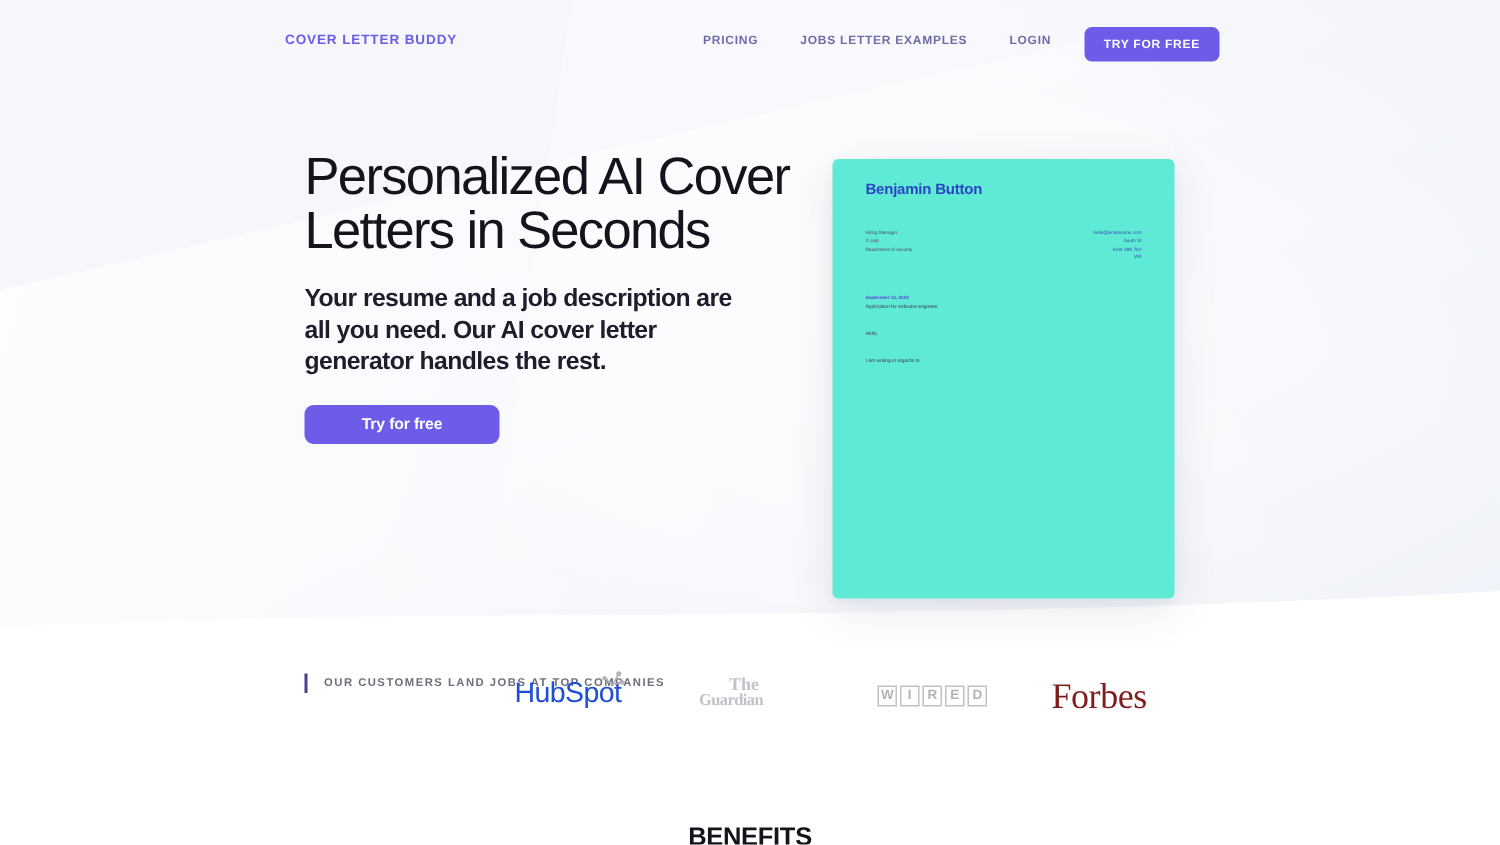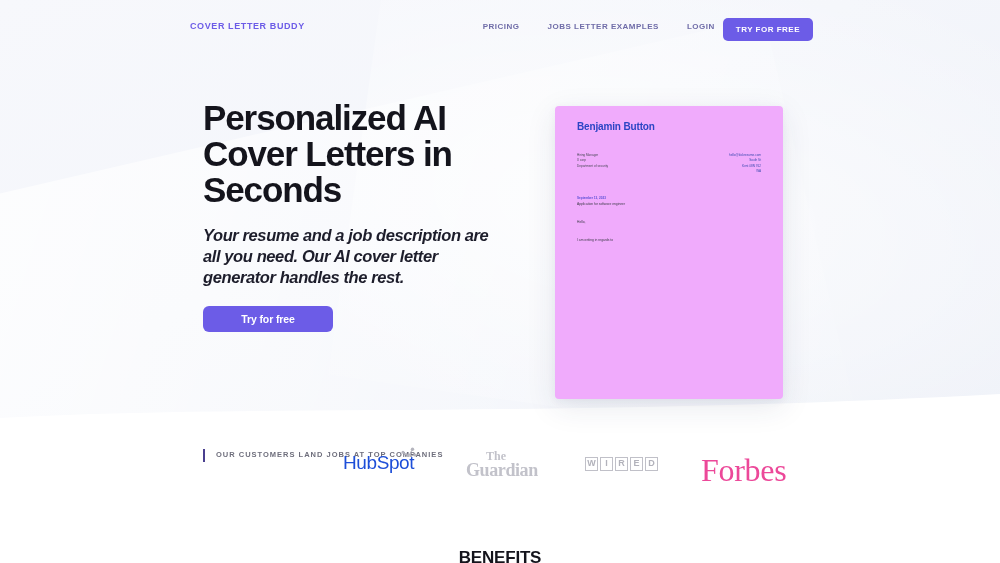--- a/index.html
+++ b/index.html
@@ -47,50 +47,50 @@
   }
   .nav-right {
     position:absolute; right:187px; top:18px;
     display:flex; align-items:flex-start; gap:0;
   }
   .nav-link {
     font-size:8px; font-weight:700; letter-spacing:.5px;
     color:#6f6ca8; text-decoration:none; white-space:nowrap;
     padding:4px 0; margin-right:28px;
   }
-  .nav-link:last-of-type { margin-right:8px; }
+  .nav-link:last-of-type { margin-right:22px; }
   .nav-cta {
     display:inline-block; background:#6c5ce7; color:#ffffff;
     font-size:8px; font-weight:700; letter-spacing:.5px;
     padding:7px 13px; border-radius:5px; border:none; cursor:pointer;
     white-space:nowrap; font-family:"Liberation Sans", sans-serif;
   }
 
   
   .hero-copy { position:absolute; left:203px; top:100px; width:330px; z-index:4; }
   .headline {
-    font-size:35px; line-height:1.03; font-weight:700;
+    font-size:35px; line-height:1.03; font-weight:400;
     color:#14141c; letter-spacing:-1.1px; margin-bottom:17px;
   }
   .subhead {
     font-size:16.5px; line-height:1.26; font-weight:700;
-    color:#1d1d2b; letter-spacing:-.4px; max-width:300px; margin-bottom:19px;font-style:italic;
+    color:#1d1d2b; letter-spacing:-.4px; max-width:300px; margin-bottom:19px;
   }
   .hero-btn {
     display:inline-block; background:#6c5ce7; color:#ffffff;
     font-size:10.5px; font-weight:700; letter-spacing:-.1px;
     padding:0 22px; height:26px; line-height:26px; border-radius:6px;
     border:none; cursor:pointer; min-width:130px; text-align:center;
     font-family:"Liberation Sans", sans-serif;
   }
 
   
   .letter-card {
     position:absolute; left:555px; top:106px; width:228px; height:293px;
-    background:#f0abfc; border-radius:4px;
+    background:#5eead4; border-radius:4px;
     box-shadow:0 8px 30px rgba(40,50,90,.10), 0 2px 8px rgba(40,50,90,.05);
     padding:15px 22px 0 22px; z-index:4; overflow:hidden;
   }
   .letter-name {
     font-size:10px; font-weight:700; color:#2b45c4;
     letter-spacing:-.15px; margin-bottom:21px;
   }
   .letter-addr-row { display:flex; justify-content:space-between; margin-bottom:21px; }
   .letter-addr-left, .letter-addr-right { font-size:3.1px; line-height:1.75; color:#4a4a58; }
   .letter-addr-right { text-align:right; color:#3a4ab0; }
@@ -117,33 +117,33 @@
 
   .brand-hubspot { left:343px; top:452px; font-size:19px; font-weight:400; letter-spacing:-.4px; color:#1d4ed8; }
   .hs-wrap { position:relative; display:inline-block; }
   .hs-sprocket { position:absolute; left:58px; top:-5px; }
 
   .brand-guardian {
     left:466px; top:451px; font-family:"Liberation Serif", serif;
     font-weight:700; color:#c2c2ca; line-height:.92; text-align:center;
   }
   .brand-guardian .g1 { font-size:12px; display:block; text-align:left; margin-left:20px;}
-  .brand-guardian .g2 { font-size:18px; display:block; letter-spacing:-.4px; }
+  .brand-guardian .g2 { font-size:11px; display:block; letter-spacing:-.4px; }
 
   .brand-wired { left:585px; top:457px; display:flex; gap:2px; }
   .wired-ltr {
     display:inline-block; width:13px; height:14px;
     border:1.6px solid #c0c0c8; color:#b2b2bb;
     font-size:9px; font-weight:700; text-align:center; line-height:11px;
     font-family:"Liberation Sans", sans-serif;
   }
 
   .brand-forbes {
     left:701px; top:452px; font-family:"Liberation Serif", serif;
-    font-size:32px; font-weight:400; color:#ec4899; letter-spacing:-.3px;
+    font-size:24px; font-weight:400; color:#7f1d1d; letter-spacing:-.3px;
   }
 
   
   .benefits-title {
     position:absolute; left:0; top:548px; width:1000px; text-align:center;
     font-size:17px; font-weight:700; letter-spacing:-.2px; color:#14141c; z-index:3;
   }
 </style>
 </head>
 <body>

